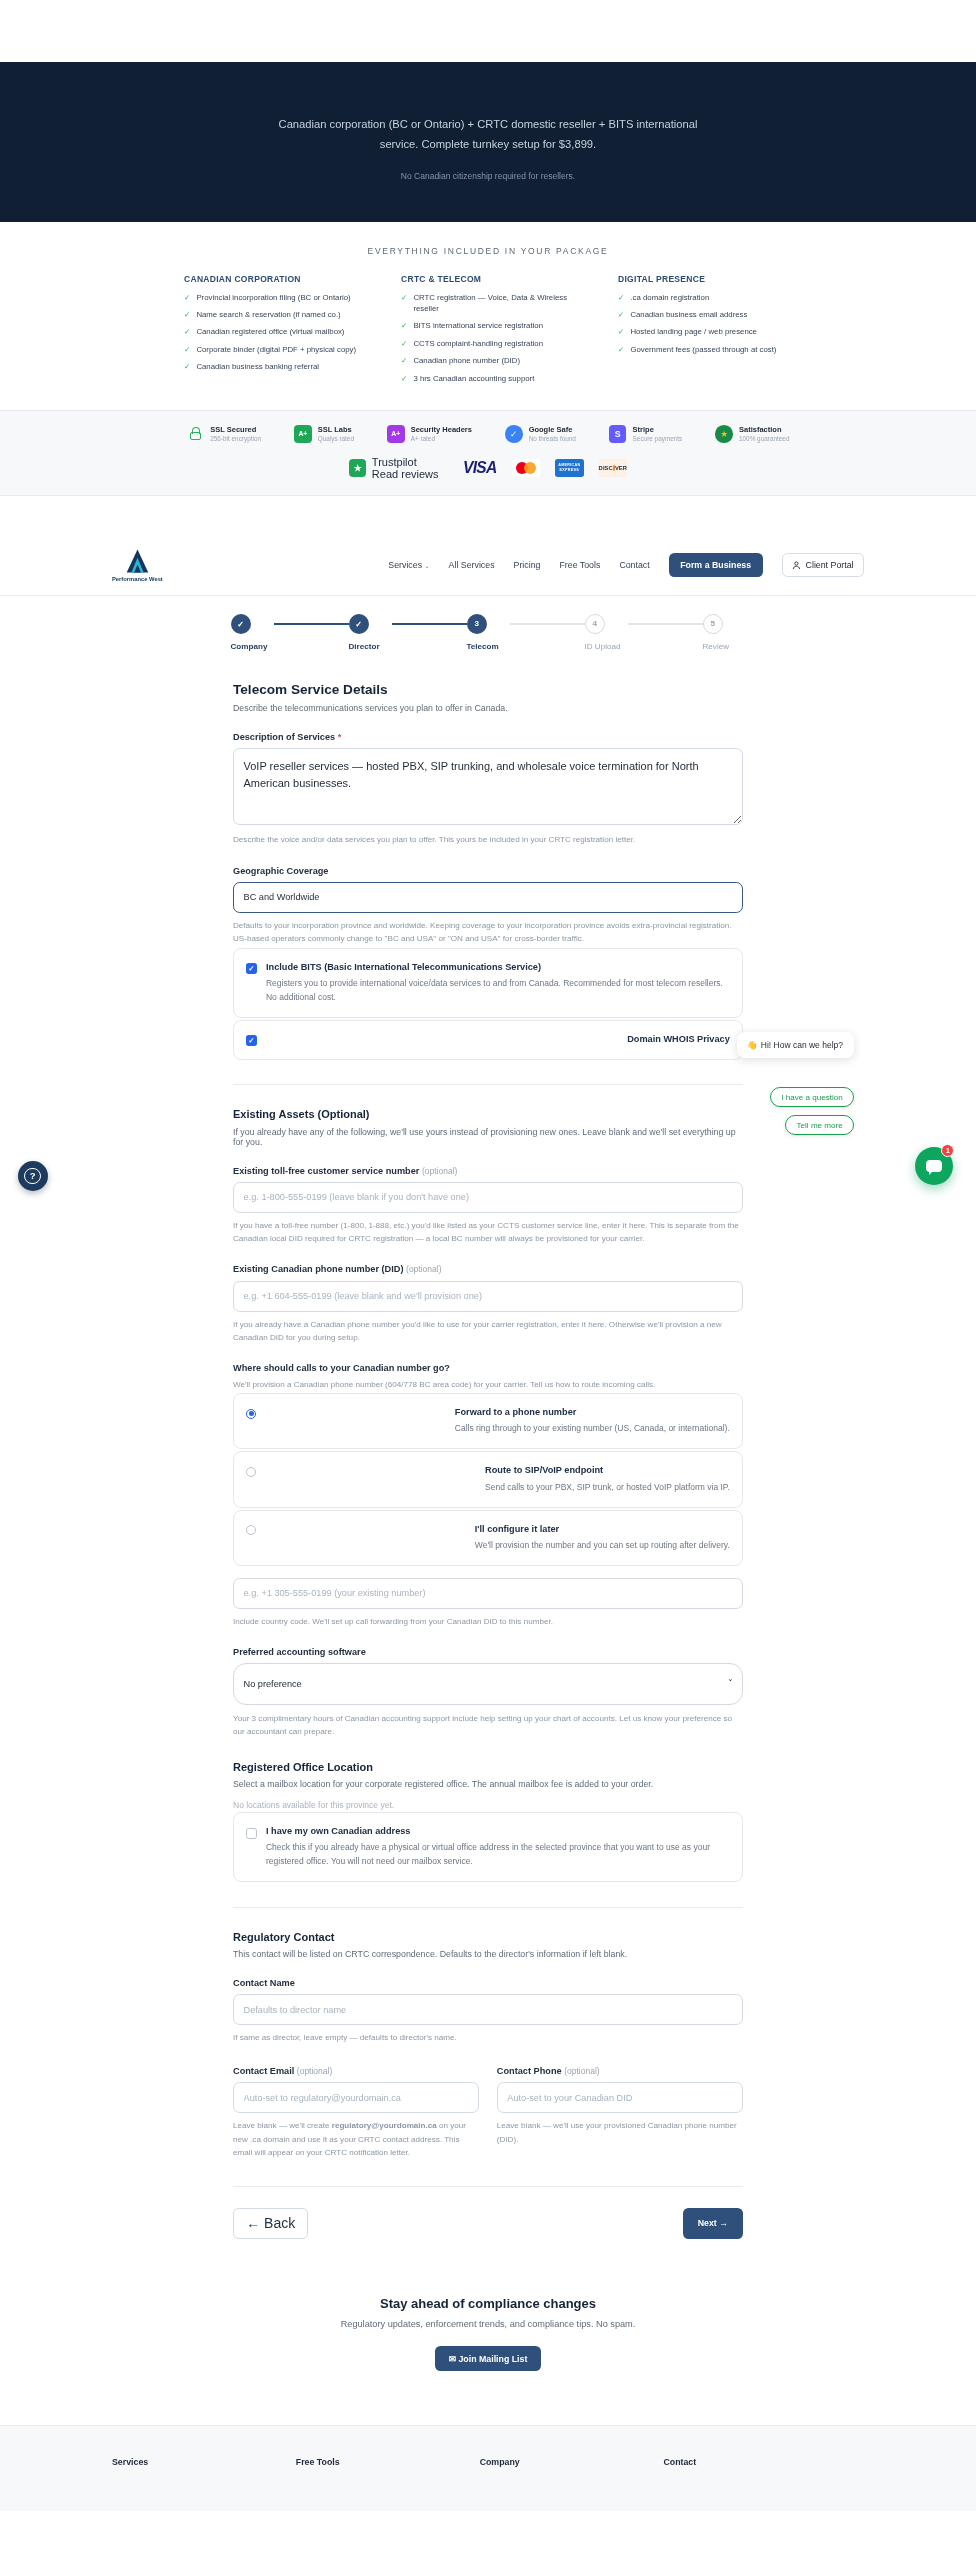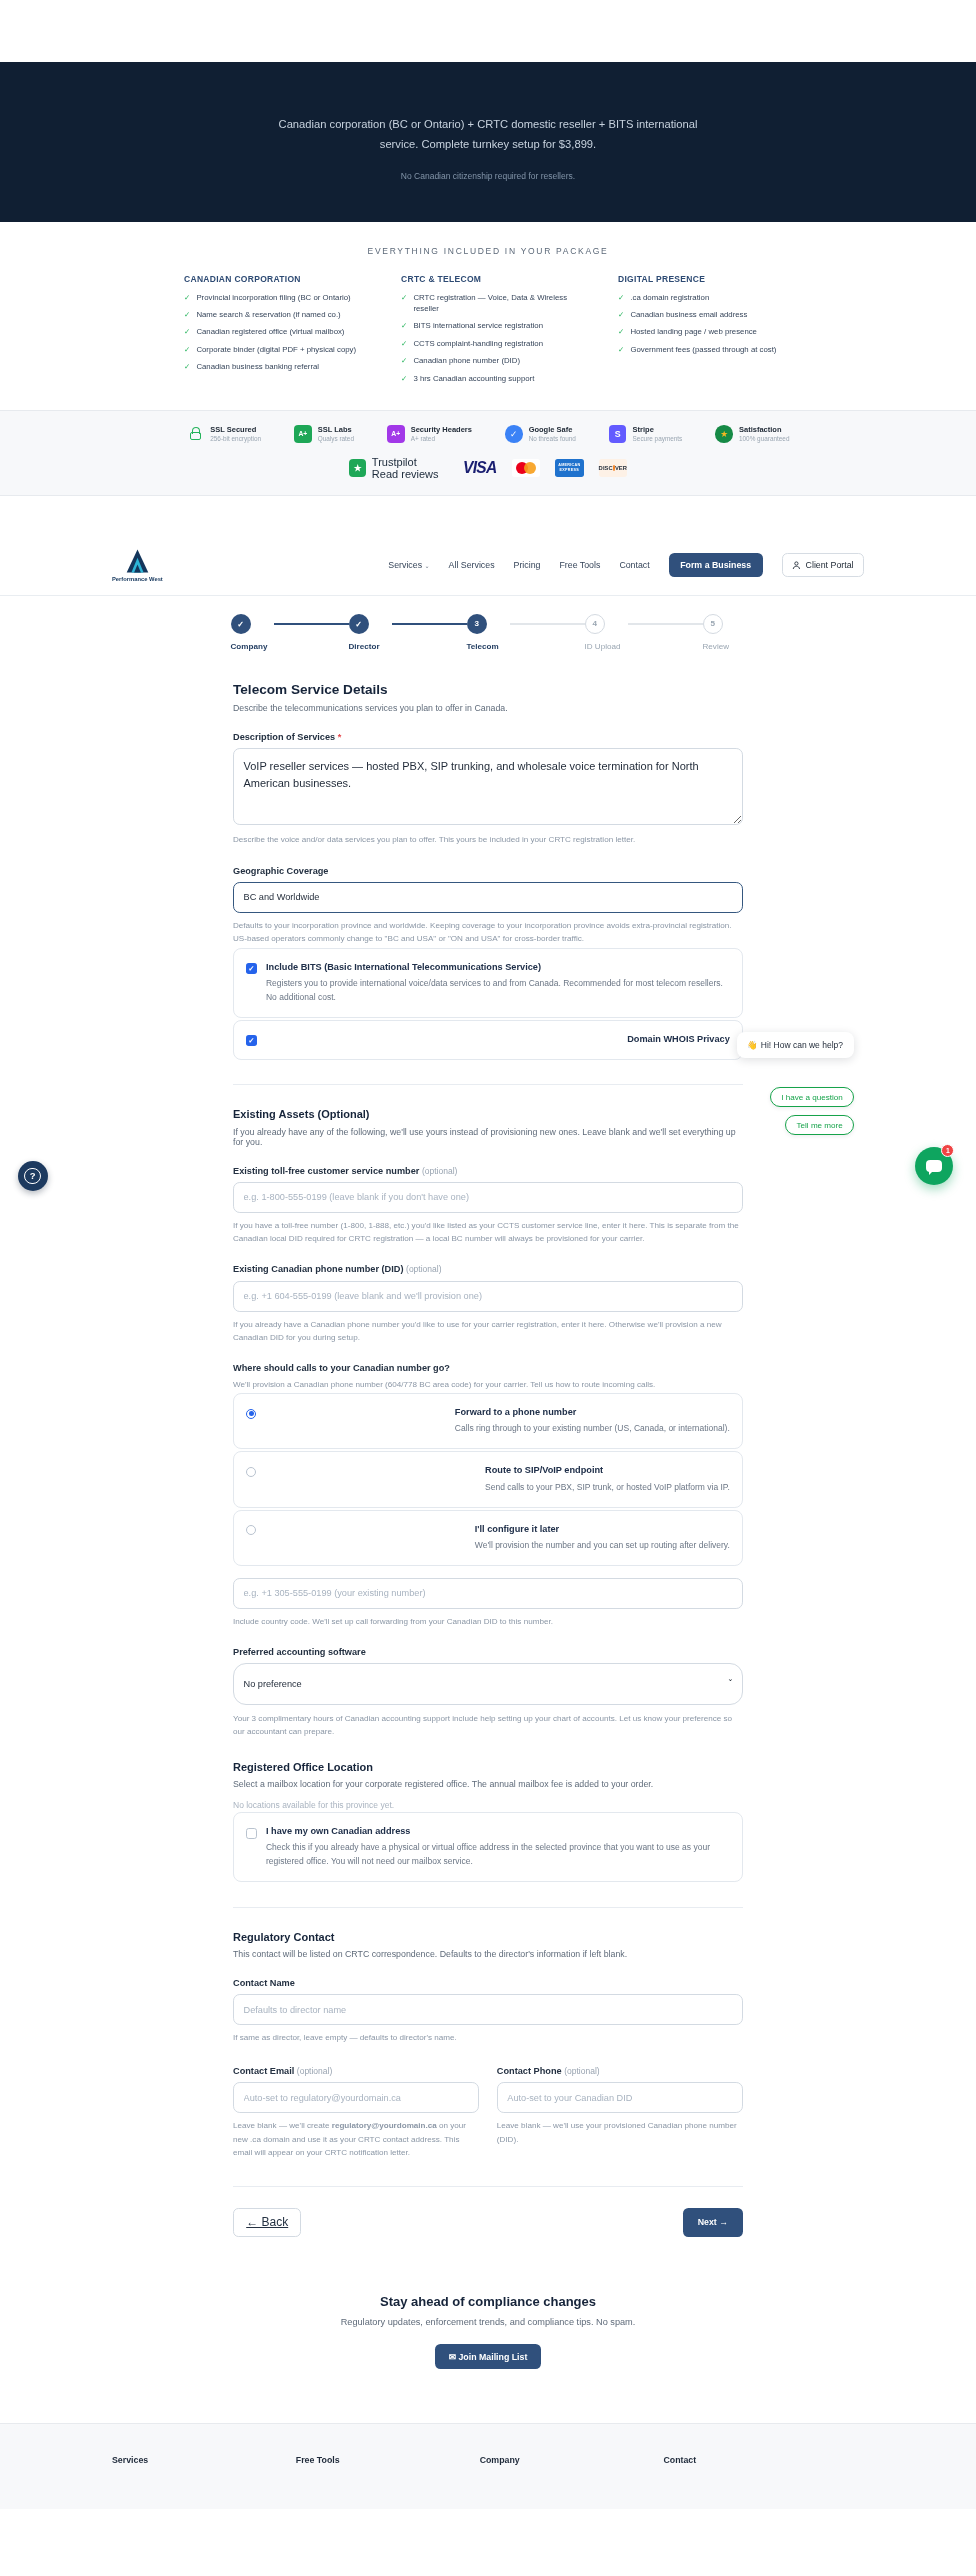--- a/index.html
+++ b/index.html
@@ -100,21 +100,21 @@
   .radio.off { border:1px solid #b9c3cf; }
   .oc-title { font-size:9.2px; font-weight:700; color:#20304a; }
   .oc-desc { font-size:8.5px; color:#6b7685; line-height:1.65; margin-top:4.1px; }
   .divider { border:none; border-top:0.7px solid #e8ecf1; margin:24.4px 0 0; }
   .form-h3 { font-size:11px; font-weight:700; color:#16243a; margin-top:23px; }
   .sel-wrap { position:relative; }
   .sel { appearance:none; -webkit-appearance:none; width:100%; height:42px; border:0.7px solid #d3dae2; border-radius:13px; padding:0 9.5px; font-size:9.2px; color:#1f2937; background:#fff; font-family:inherit; }
   .sel-chev { position:absolute; right:9.5px; top:10.2px; font-size:7.5px; color:#222c38; pointer-events:none; }
   .two-col { display:grid; grid-template-columns:1fr 1fr; gap:17.6px; margin-top:2.7px; }
   .actions { border-top:0.7px solid #e8ecf1; margin-top:27px; padding:20.3px 0 6.8px; display:flex; justify-content:space-between; }
-  .btn-back { border:0.7px solid #d3dae2; background:#fff; border-radius:5.4px; padding:6.8px 12.2px; font-size:12px; color:#243142; cursor:pointer; font-family:inherit;text-decoration:underline; }
+  .btn-back { border:0.7px solid #d3dae2; background:#fff; border-radius:5.4px; padding:6.8px 12.2px; font-size:14px; color:#243142; cursor:pointer; font-family:inherit; }
   .btn-next { background:#30507c; color:#fff; border:none; border-radius:5.4px; padding:6.8px 15px; font-size:8.8px; font-weight:600; cursor:pointer; font-family:inherit; }
 
   
   .cta { text-align:center; margin:50px 0 54px; }
   .cta h2 { font-size:13px; font-weight:700; color:#16243a; }
   .cta .sub { font-size:9.2px; color:#5f6b7a; margin-top:7.5px; }
   .cta .btn-navy { margin-top:17.6px; padding:7.5px 13.6px; }
 
   
   footer { background:#f7f8fa; border-top:0.7px solid #e7eaee; padding:31px 0 30px; }

